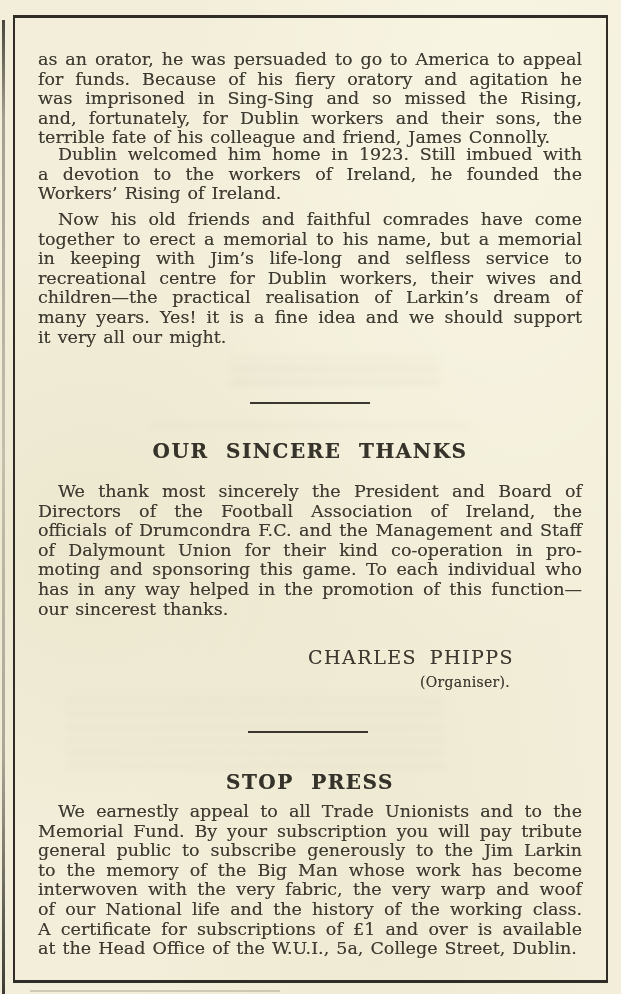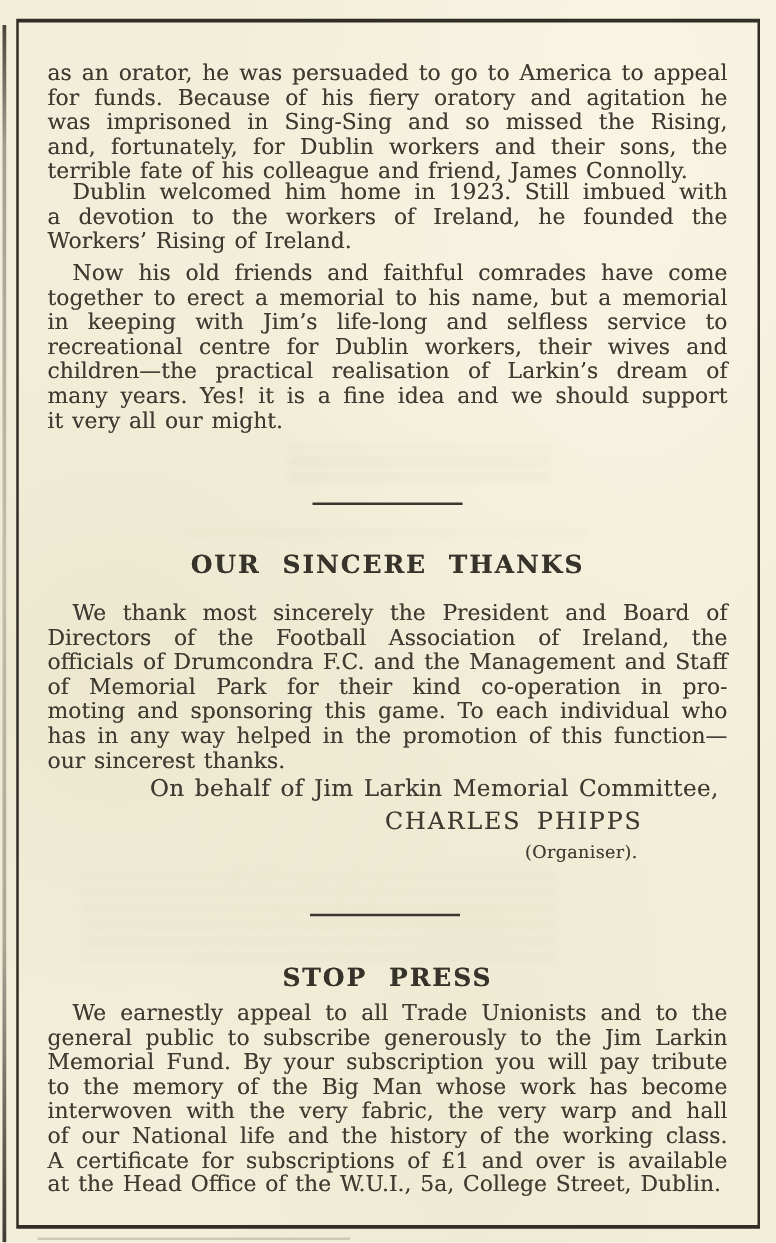--- a/index.html
+++ b/index.html
@@ -134,40 +134,39 @@
     </div>
 
   <div class="rule rule-1"></div>
 
   <div class="heading h-thanks">OUR SINCERE THANKS</div>
 
   <div class="para p-thanks indent">
       <div class="tline">We thank most sincerely the President and Board of</div>
       <div class="tline">Directors of the Football Association of Ireland, the</div>
       <div class="tline">officials of Drumcondra F.C. and the Management and Staff</div>
-      <div class="tline">of Memorial Park for their kind co-operation in pro-</div>
+      <div class="tline">of Dalymount Union for their kind co-operation in pro-</div>
       <div class="tline">moting and sponsoring this game. To each individual who</div>
       <div class="tline">has in any way helped in the promotion of this function—</div>
       <div class="tline last">our sincerest thanks.</div>
     </div>
 
-  <div class="sig-line sig-behalf">On behalf of Jim Larkin Memorial Committee,</div>
 
   <div class="sig-line sig-name">CHARLES PHIPPS</div>
 
   <div class="sig-line sig-role">(Organiser).</div>
 
   <div class="rule rule-2"></div>
 
   <div class="heading h-stop">STOP PRESS</div>
 
   <div class="para p-stop indent">
       <div class="tline">We earnestly appeal to all Trade Unionists and to the</div>
+      <div class="tline">Memorial Fund. By your subscription you will pay tribute</div>
       <div class="tline">general public to subscribe generously to the Jim Larkin</div>
-      <div class="tline">Memorial Fund. By your subscription you will pay tribute</div>
       <div class="tline">to the memory of the Big Man whose work has become</div>
-      <div class="tline">interwoven with the very fabric, the very warp and hall</div>
+      <div class="tline">interwoven with the very fabric, the very warp and woof</div>
       <div class="tline">of our National life and the history of the working class.</div>
       <div class="tline">A certificate for subscriptions of £1 and over is available</div>
       <div class="tline last">at the Head Office of the W.U.I., 5a, College Street, Dublin.</div>
     </div>
 
 </div>
 
 </body></html>

